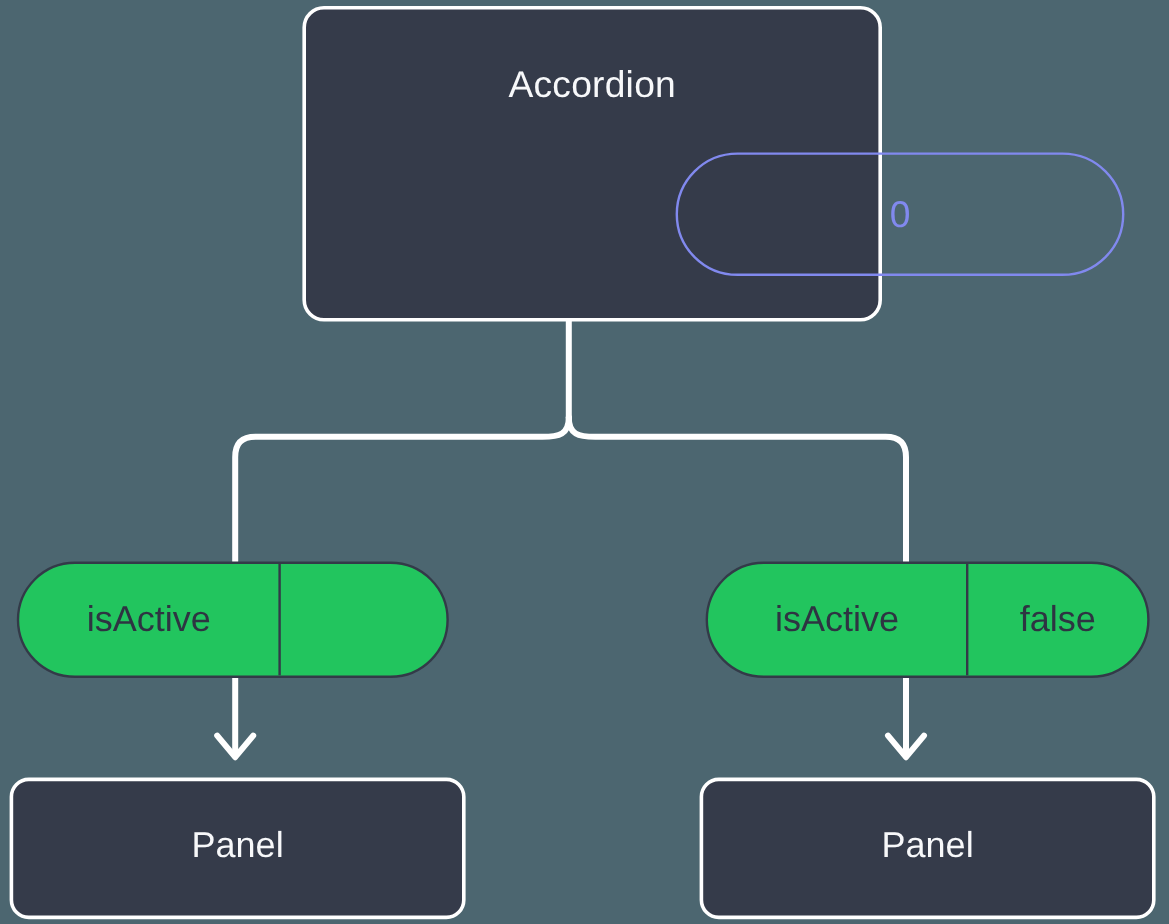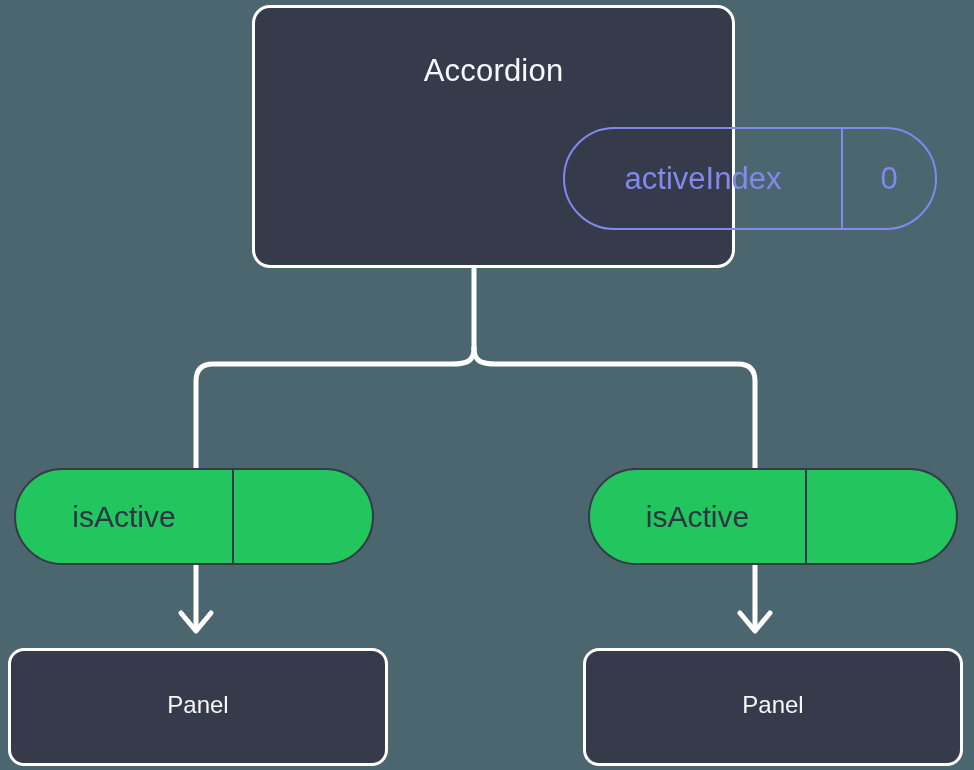--- a/index.html
+++ b/index.html
@@ -150,21 +150,21 @@
     height: 118px;
   }
   #panel-right {
     left: 583px;
     top: 648px;
     width: 380px;
     height: 118px;
   }
   .panel-label {
     color: #f7f8fa;
-    font-size: 24px;
+    font-size: 30px;
     font-weight: 400;
     line-height: 1;
     transform: translateY(-2px);
   }
 </style>
 </head>
 <body>
 
 <div id="stage">
 
@@ -195,31 +195,31 @@
     <g fill="none" stroke="#ffffff" stroke-width="5" stroke-linecap="round" stroke-linejoin="round">
       <path d="M 755 565 L 755 630"></path>
       <path d="M 740 613 L 755 631 L 770 613"></path>
     </g>
   </svg>
 
   <div class="card" id="accordion-card">
     <div class="card-title">Accordion</div>
 
     <div class="pill-outline">
-      <div class="seg seg-key">activeIndex</div>
       <div class="seg seg-val">0</div>
     </div>
   </div>
 
   <div class="pill-filled" id="pill-left">
     <div class="seg seg-key">isActive</div>
   </div>
 
   <div class="pill-filled" id="pill-right">
     <div class="seg seg-key">isActive</div>
+    <div class="seg seg-val">false</div>
   </div>
 
   <div class="panel-box" id="panel-left">
     <div class="panel-label">Panel</div>
   </div>
 
   <div class="panel-box" id="panel-right">
     <div class="panel-label">Panel</div>
   </div>
 

